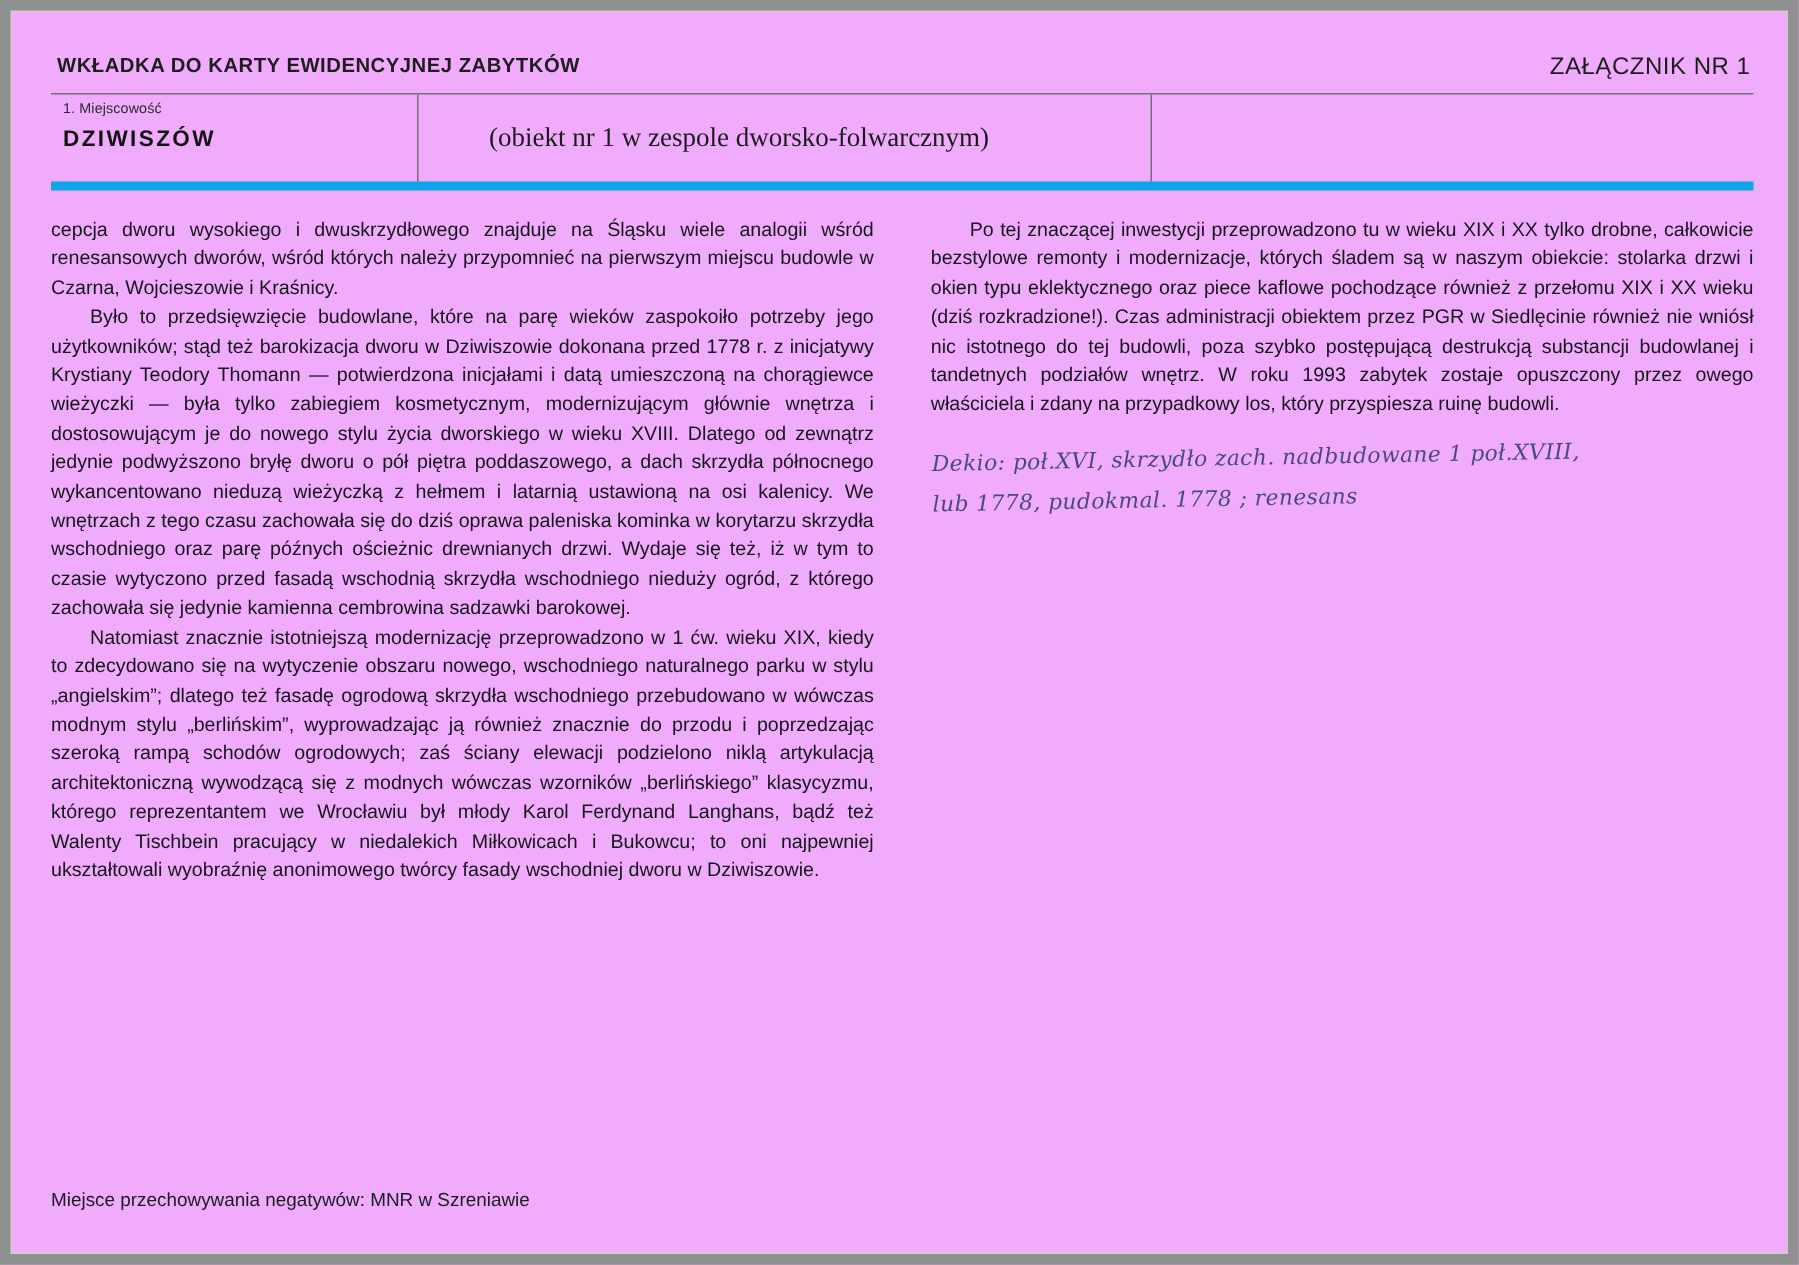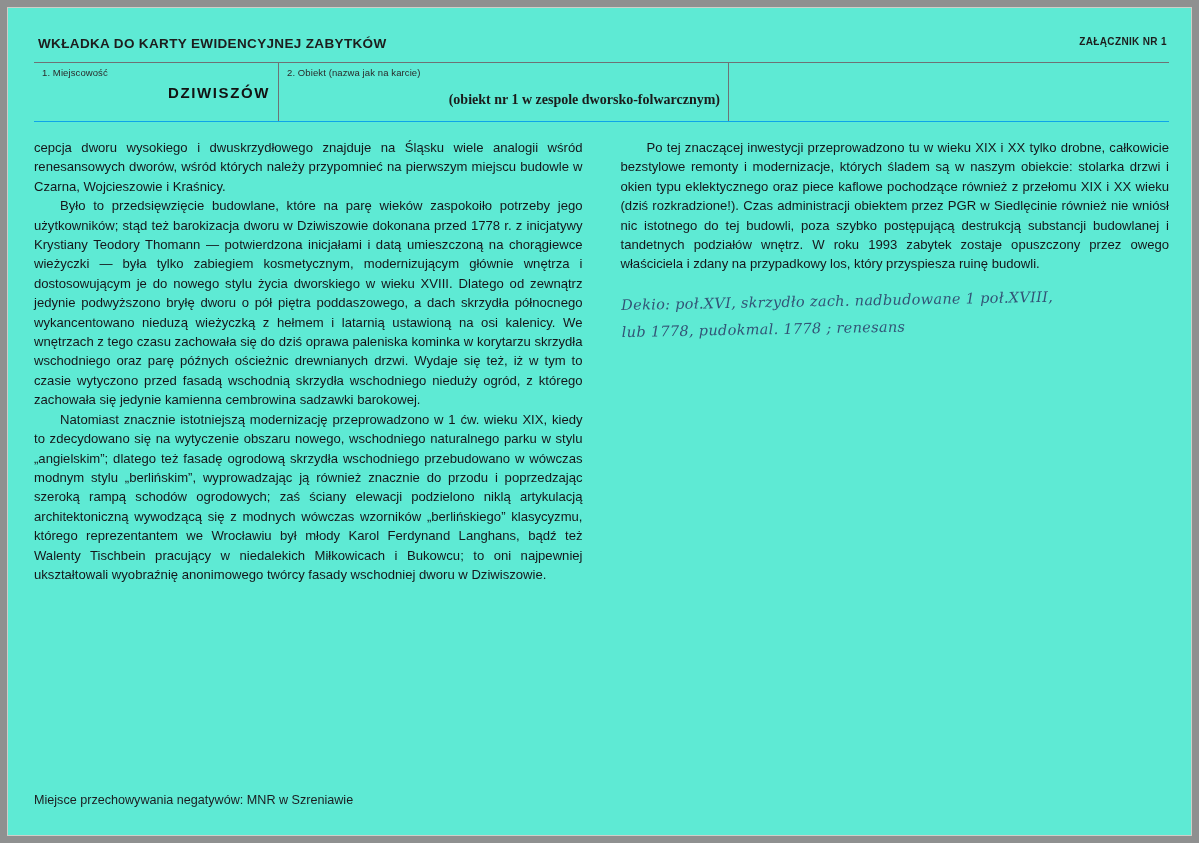--- a/index.html
+++ b/index.html
@@ -12,21 +12,21 @@
     height: 843px;
     overflow: hidden;
     font-family: "Liberation Sans", sans-serif;
   }
   .page {
     position: absolute;
     left: 8px;
     top: 8px;
     width: 1183px;
     height: 827px;
-    background: #5eead4;
+    background: #f0abfc;
     box-shadow: 0 0 0 1px #cfcec8;
   }
   .page-inner {
     position: absolute;
     left: 26px;
     top: 22px;
     right: 22px;
     bottom: 16px;
   }
 
@@ -41,66 +41,66 @@
     top: 6px;
     font-size: 13.5px;
     font-weight: bold;
     letter-spacing: 0.35px;
     color: #1d1d1d;
   }
   .annex-title {
     position: absolute;
     right: 2px;
     top: 6px;
-    font-size: 10px;
-    font-weight: bold;
+    font-size: 16px;
+    font-weight: normal;
     letter-spacing: 0.35px;
     color: #1d1d1d;
   }
 
   .rule {
     height: 1px;
     background: #6e7275;
   }
 
   
   .idtable {
     display: flex;
     height: 58px;
-    border-bottom: 1px solid #0ea5e9;
+    border-bottom: 6px solid #0ea5e9;
+    gap: 39px;
   }
   .idcell {
     position: relative;
     padding: 4px 8px 0 8px;
     box-sizing: border-box;
   }
   .idcell.c1 { width: 245px; border-right: 1px solid #6e7275; }
   .idcell.c2 { width: 450px; border-right: 1px solid #6e7275; }
   .idcell.c3 { flex: 1; }
   .idlabel {
     font-size: 9.5px;
     color: #2a2a2a;
     letter-spacing: 0.1px;
   }
   .idvalue-center {
-    text-align: right;
+    text-align: left;
     margin-top: 6px;
   }
   .idvalue-big {
     font-size: 15px;
     font-weight: bold;
     letter-spacing: 1.6px;
     color: #121212;
   }
   .idvalue-sub {
     font-family: "Liberation Serif", serif;
-    font-size: 14px;
+    font-size: 18px;
     color: #1b1b1b;
     margin-top: 14px;
-    font-weight: bold;
   }
   .idvalue-left {
     font-size: 13px;
     color: #17171a;
     margin-top: 8px;
     padding-left: 2px;
   }
 
   
   .columns {
@@ -161,21 +161,20 @@
     <div class="rule"></div>
 
     <div class="idtable">
       <div class="idcell c1">
         <div class="idlabel">1. Miejscowość</div>
         <div class="idvalue-center">
           <div class="idvalue-big">DZIWISZÓW</div>
         </div>
       </div>
       <div class="idcell c2">
-        <div class="idlabel">2. Obiekt (nazwa jak na karcie)</div>
         <div class="idvalue-center">
           <div class="idvalue-sub">(obiekt nr 1 w zespole dworsko-folwarcznym)</div>
         </div>
       </div>
       <div class="idcell c3">
       </div>
     </div>
 
     <div class="columns">
       <div class="col">

